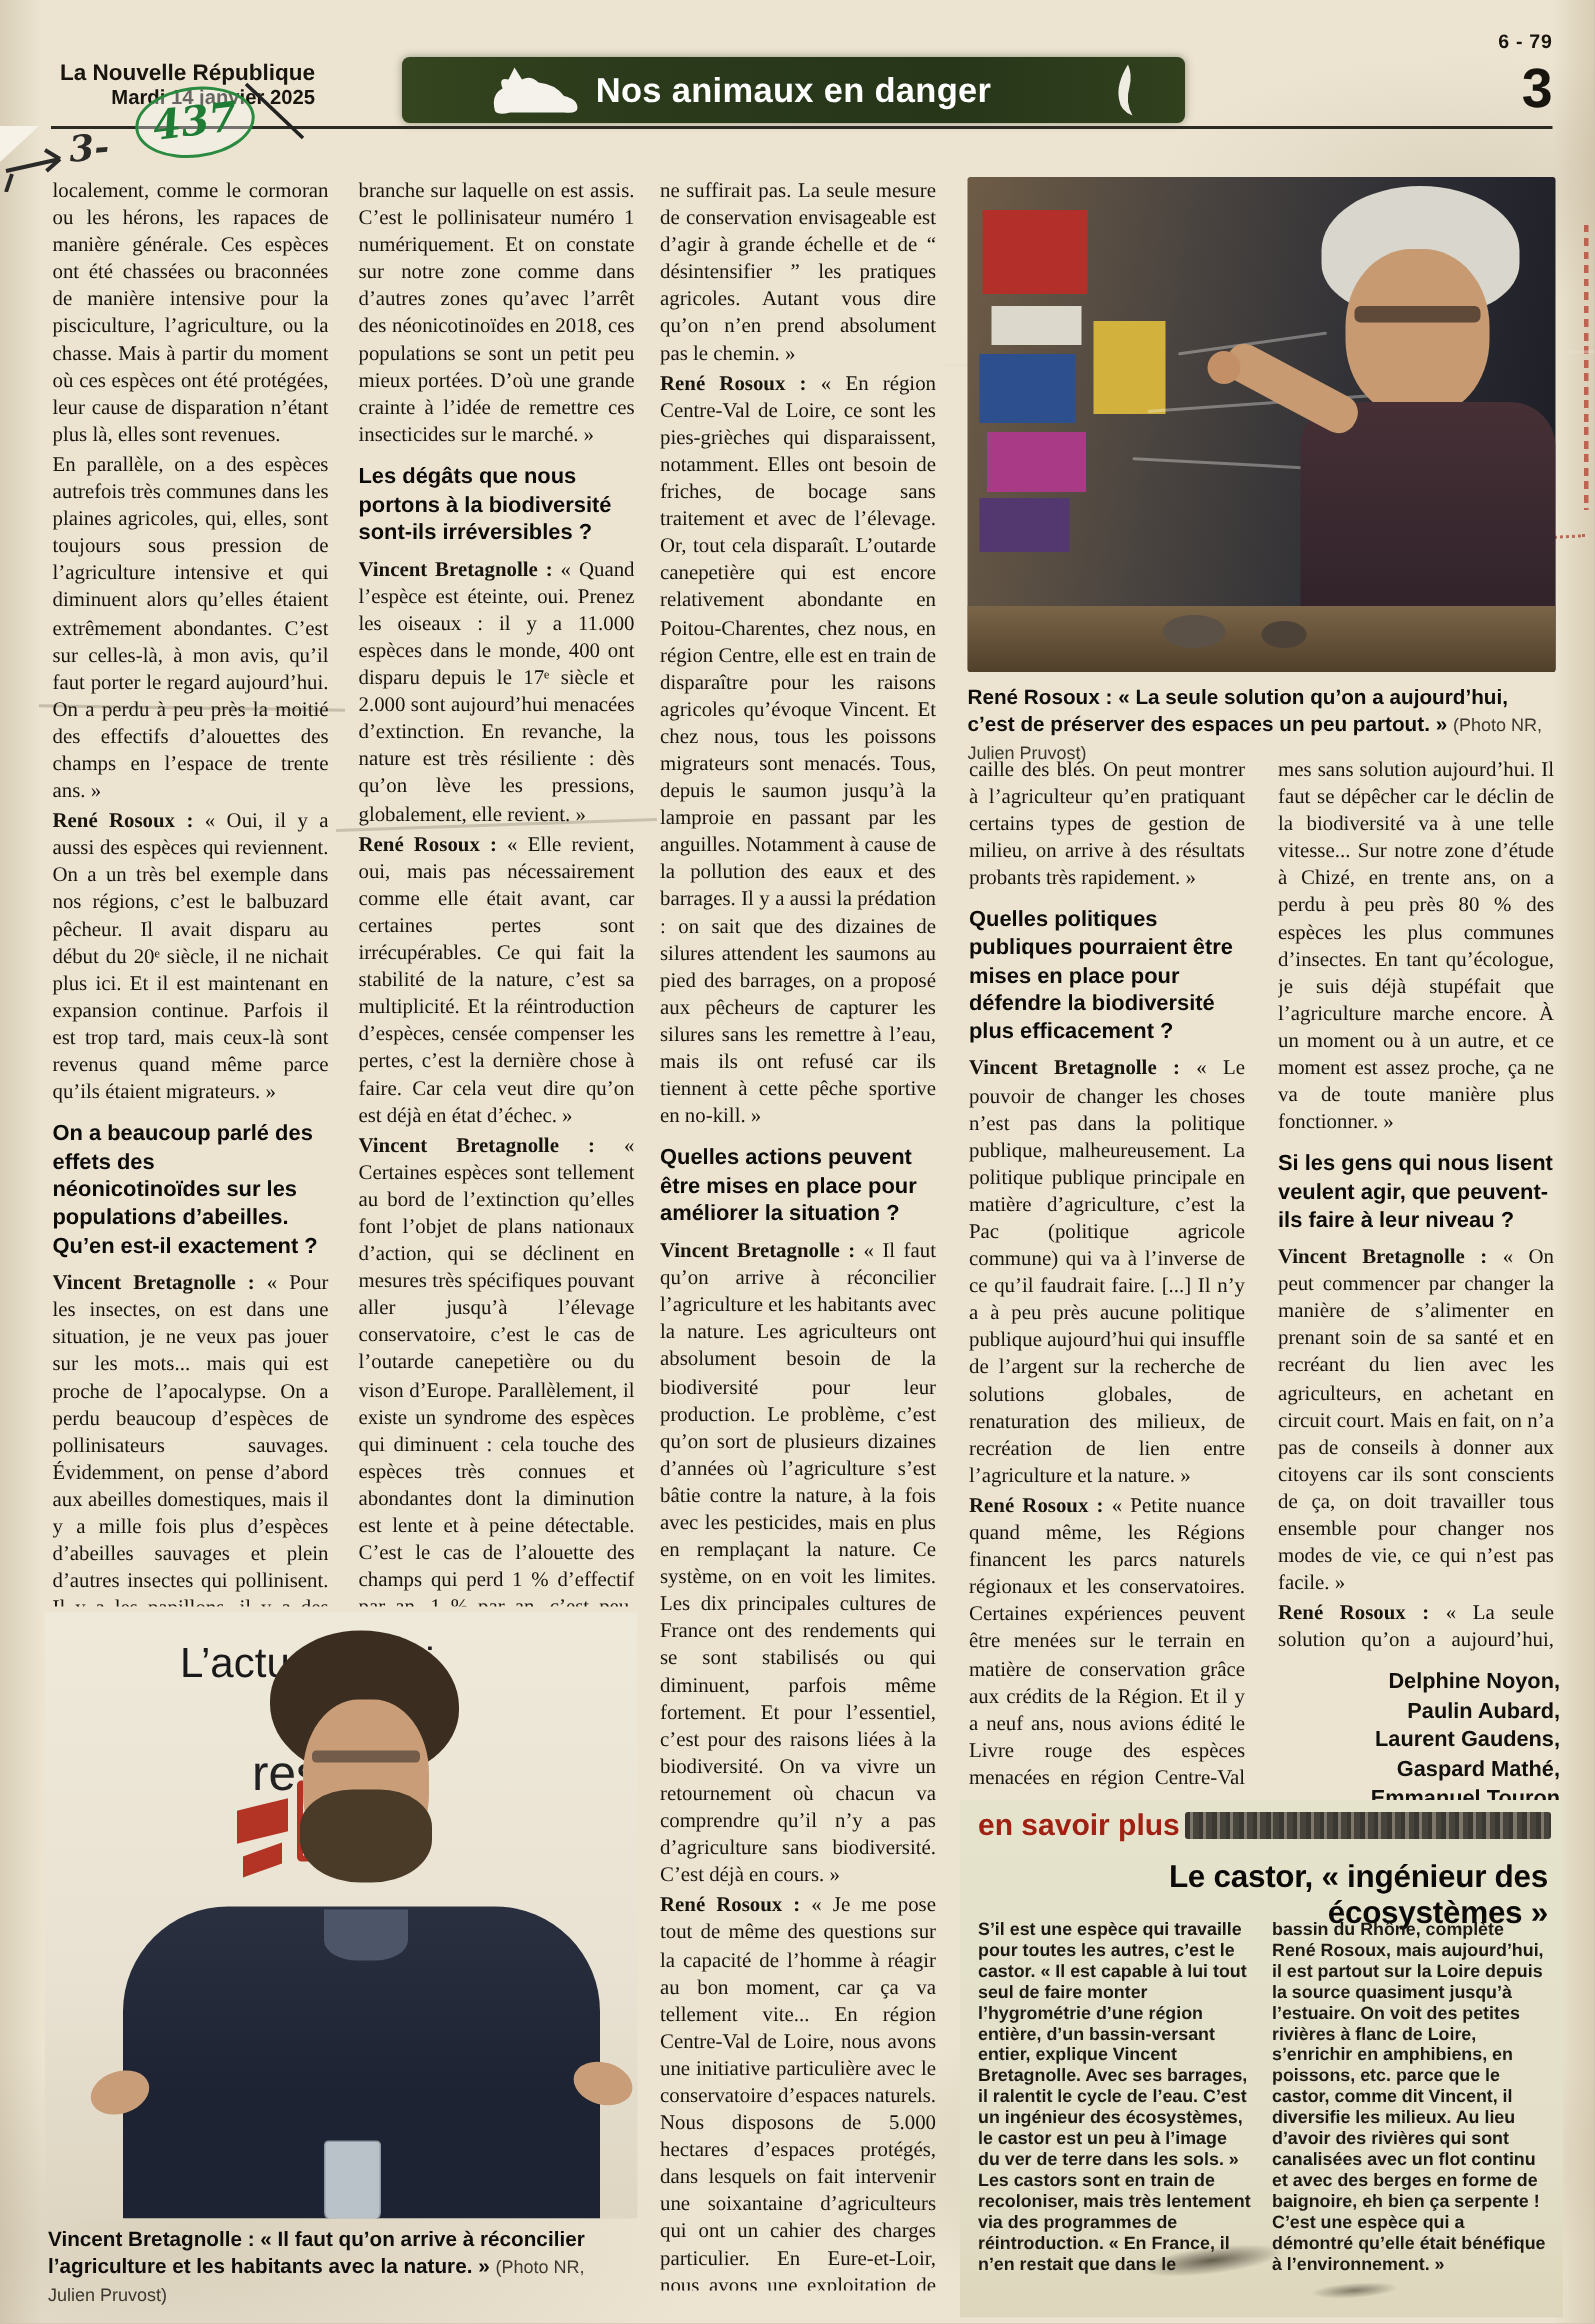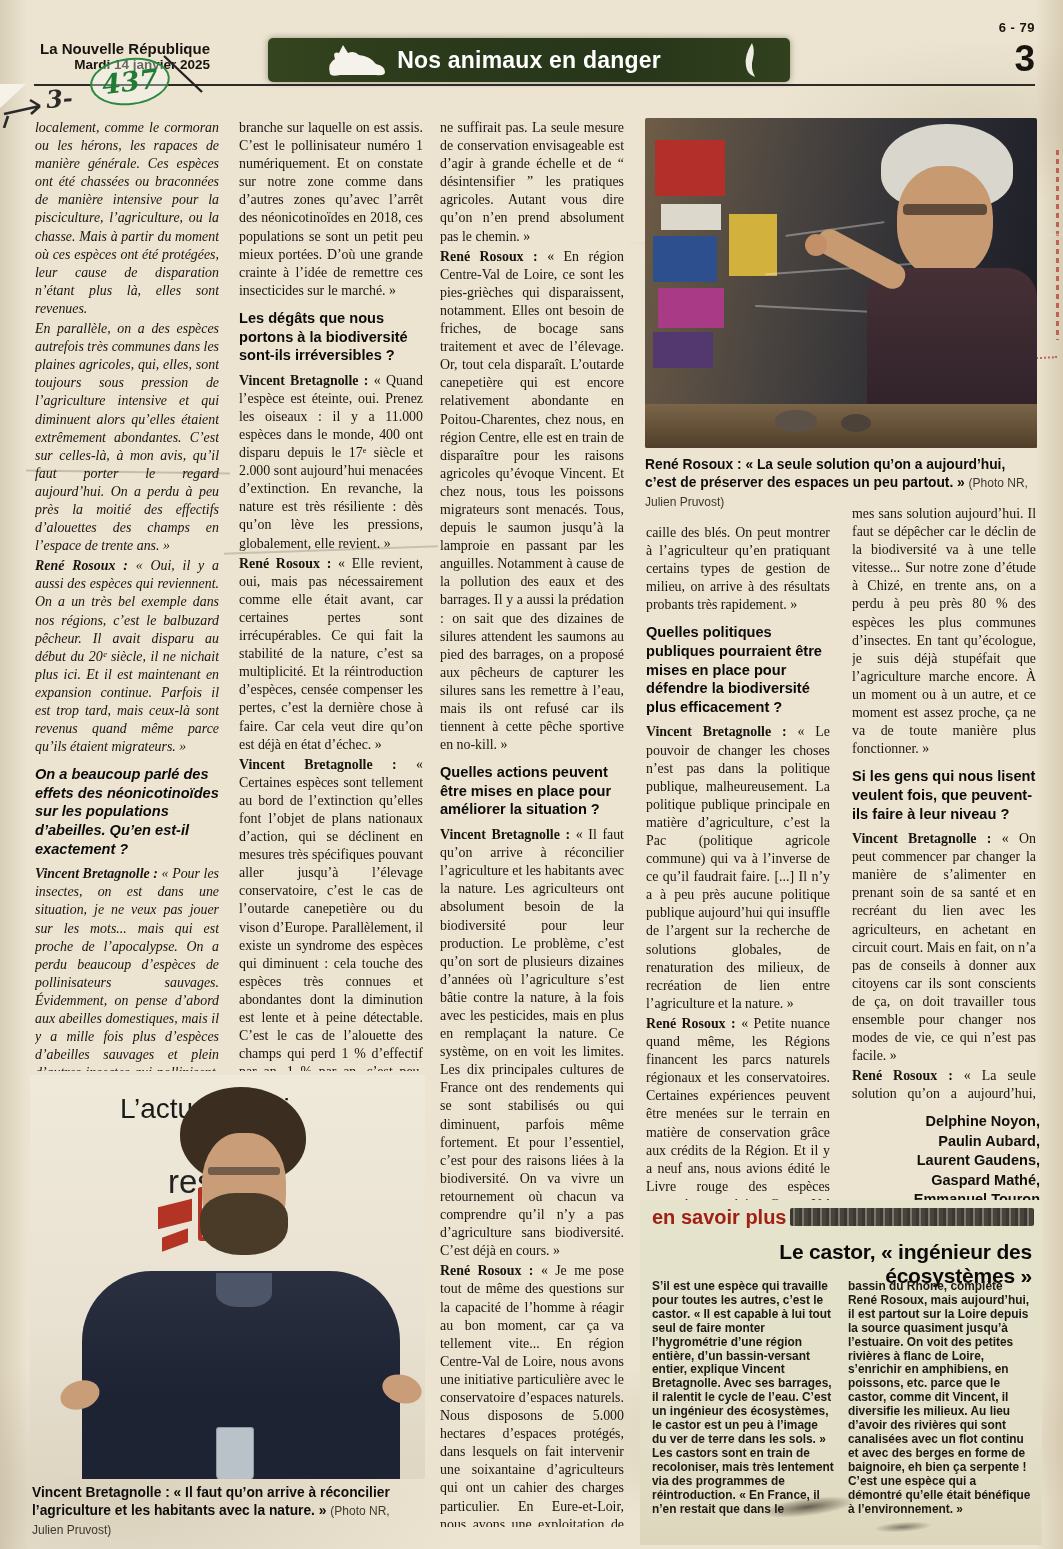--- a/index.html
+++ b/index.html
@@ -96,21 +96,21 @@
       </svg>
   </div>
   <div class="abs hw hw3" style="left:46px;top:84px;">3-</div>
   <div class="abs redmark" style="right:4px;top:150px;height:190px;"></div>
   <div class="abs" style="right:6px;top:358px;width:72px;border-top:2px dotted #b23426;transform:rotate(-3deg);opacity:.7;"></div>
 
   <div class="crease" style="left:26px;top:471px;width:204px;transform:rotate(.8deg);opacity:.55;"></div>
   <div class="crease" style="left:224px;top:549px;width:214px;transform:rotate(-2deg);opacity:.5;"></div>
   <div class="crease" style="left:630px;top:238px;width:433px;transform:rotate(-1.2deg);background:rgba(230,222,205,.5);"></div>
 
-  <div class="abs col" style="left:35px;top:119px;width:184px;height:952px;font-style:italic;">
+  <div class="abs col" style="left:35px;top:119px;width:184px;height:952px;">
     <p class="p">localement, comme le cormoran ou les hérons, les rapaces de manière générale. Ces espèces ont été chassées ou braconnées de manière intensive pour la pisciculture, l’agriculture, ou la chasse. Mais à partir du moment où ces espèces ont été protégées, leur cause de disparation n’étant plus là, elles sont revenues.</p>
     <p class="p">En parallèle, on a des espèces autrefois très communes dans les plaines agricoles, qui, elles, sont toujours sous pression de l’agriculture intensive et qui diminuent alors qu’elles étaient extrêmement abondantes. C’est sur celles-là, à mon avis, qu’il faut porter le regard aujourd’hui. On a perdu à peu près la moitié des effectifs d’alouettes des champs en l’espace de trente ans. »</p>
     <p class="sp"><b class="spk">René Rosoux : </b><span>« Oui, il y a aussi des espèces qui reviennent. On a un très bel exemple dans nos régions, c’est le balbuzard pêcheur. Il avait disparu au début du 20ᵉ siècle, il ne nichait plus ici. Et il est maintenant en expansion continue. Parfois il est trop tard, mais ceux-là sont revenus quand même parce qu’ils étaient migrateurs. »</span></p>
     <h3 class="q">On a beaucoup parlé des effets des néonicotinoïdes sur les populations d’abeilles. Qu’en est-il exactement ?</h3>
     <p class="sp"><b class="spk">Vincent Bretagnolle : </b><span>« Pour les insectes, on est dans une situation, je ne veux pas jouer sur les mots... mais qui est proche de l’apocalypse. On a perdu beaucoup d’espèces de pollinisateurs sauvages. Évidemment, on pense d’abord aux abeilles domestiques, mais il y a mille fois plus d’espèces d’abeilles sauvages et plein d’autres insectes qui pollinisent. Il y a les papillons, il y a des coléoptères, il y a beaucoup de mouches aussi. Les néonicotinoïdes, ce sont des insecticides absolument catastrophiques du point de vue de la biodiversité, parce que ce sont des insecticides systémiques. Tous les insectes sont affectés. Se débarrasser de l’abeille domestique dans un paysage agricole, c’est scier la</span></p>
   </div>
 
   <div class="abs col" style="left:239px;top:119px;width:184px;height:952px;">
     <p class="p">branche sur laquelle on est assis. C’est le pollinisateur numéro 1 numériquement. Et on constate sur notre zone comme dans d’autres zones qu’avec l’arrêt des néonicotinoïdes en 2018, ces populations se sont un petit peu mieux portées. D’où une grande crainte à l’idée de remettre ces insecticides sur le marché. »</p>
     <h3 class="q">Les dégâts que nous portons à la biodiversité sont-ils irréversibles ?</h3>
@@ -145,31 +145,31 @@
     <div class="shape" style="left:160px;top:116px;width:22px;height:22px;background:#c28f66;border-radius:50%;"></div>
     <div class="shape" style="left:0;top:286px;width:392px;height:44px;background:linear-gradient(180deg,#7a6548 0,#503f2a 100%);"></div>
     <div class="shape" style="left:130px;top:292px;width:42px;height:22px;background:#5c5146;border-radius:50%;"></div>
     <div class="shape" style="left:196px;top:296px;width:30px;height:18px;background:#4c4238;border-radius:50%;"></div>
   </div>
   <div class="abs cap" style="left:645px;top:456px;width:392px;">
     <span>René Rosoux : « La seule solution qu’on a aujourd’hui, c’est de préserver des espaces un peu partout. » </span>
     <span class="cred">(Photo NR, Julien Pruvost)</span>
   </div>
 
-  <div class="abs col" style="left:646px;top:524px;width:184px;height:692px;">
+  <div class="abs col" style="left:646px;top:505px;width:184px;height:692px;">
     <p class="p">caille des blés. On peut montrer à l’agriculteur qu’en pratiquant certains types de gestion de milieu, on arrive à des résultats probants très rapidement. »</p>
     <h3 class="q">Quelles politiques publiques pourraient être mises en place pour défendre la biodiversité plus efficacement ?</h3>
     <p class="sp"><b class="spk">Vincent Bretagnolle : </b><span>« Le pouvoir de changer les choses n’est pas dans la politique publique, malheureusement. La politique publique principale en matière d’agriculture, c’est la Pac (politique agricole commune) qui va à l’inverse de ce qu’il faudrait faire. [...] Il n’y a à peu près aucune politique publique aujourd’hui qui insuffle de l’argent sur la recherche de solutions globales, de renaturation des milieux, de recréation de lien entre l’agriculture et la nature. »</span></p>
     <p class="sp"><b class="spk">René Rosoux : </b><span>« Petite nuance quand même, les Régions financent les parcs naturels régionaux et les conservatoires. Certaines expériences peuvent être menées sur le terrain en matière de conservation grâce aux crédits de la Région. Et il y a neuf ans, nous avions édité le Livre rouge des espèces menacées en région Centre-Val de Loire, avec 215 experts qui ont travaillé dessus. Nous avions listé de nombreuses espèces menacées, on a fait des colloques, des rencontres, ça prenait bien. »</span></p>
 
   </div>
 
   <div class="abs col" style="left:852px;top:505px;width:184px;height:600px;">
     <p class="p">mes sans solution aujourd’hui. Il faut se dépêcher car le déclin de la biodiversité va à une telle vitesse... Sur notre zone d’étude à Chizé, en trente ans, on a perdu à peu près 80 % des espèces les plus communes d’insectes. En tant qu’écologue, je suis déjà stupéfait que l’agriculture marche encore. À un moment ou à un autre, et ce moment est assez proche, ça ne va de toute manière plus fonctionner. »</p>
-    <h3 class="q">Si les gens qui nous lisent veulent fois, que peuvent-ils faire à leur niveau ?</h3>
+    <h3 class="q">Si les gens qui nous lisent veulent agir, que peuvent-ils faire à leur niveau ?</h3>
     <p class="sp"><b class="spk">Vincent Bretagnolle : </b><span>« On peut commencer par changer la manière de s’alimenter en prenant soin de sa santé et en recréant du lien avec les agriculteurs, en achetant en circuit court. Mais en fait, on n’a pas de conseils à donner aux citoyens car ils sont conscients de ça, on doit travailler tous ensemble pour changer nos modes de vie, ce qui n’est pas facile. »</span></p>
     <p class="sp"><b class="spk">René Rosoux : </b><span>« La seule solution qu’on a aujourd’hui, c’est de préserver des espaces un peu partout. Des espaces naturels protégés ou sensibles, pour conserver la diversité dans ces petits espaces, car quand le temps viendra de changer nos pratiques et nos méthodes, on en aura besoin. »</span></p>
   </div>
   <div class="abs authors" style="left:856px;top:1112px;width:184px;">
     <div>Delphine Noyon,</div>
     <div>Paulin Aubard,</div>
     <div>Laurent Gaudens,</div>
     <div>Gaspard Mathé,</div>
     <div>Emmanuel Touron</div>
   </div>

